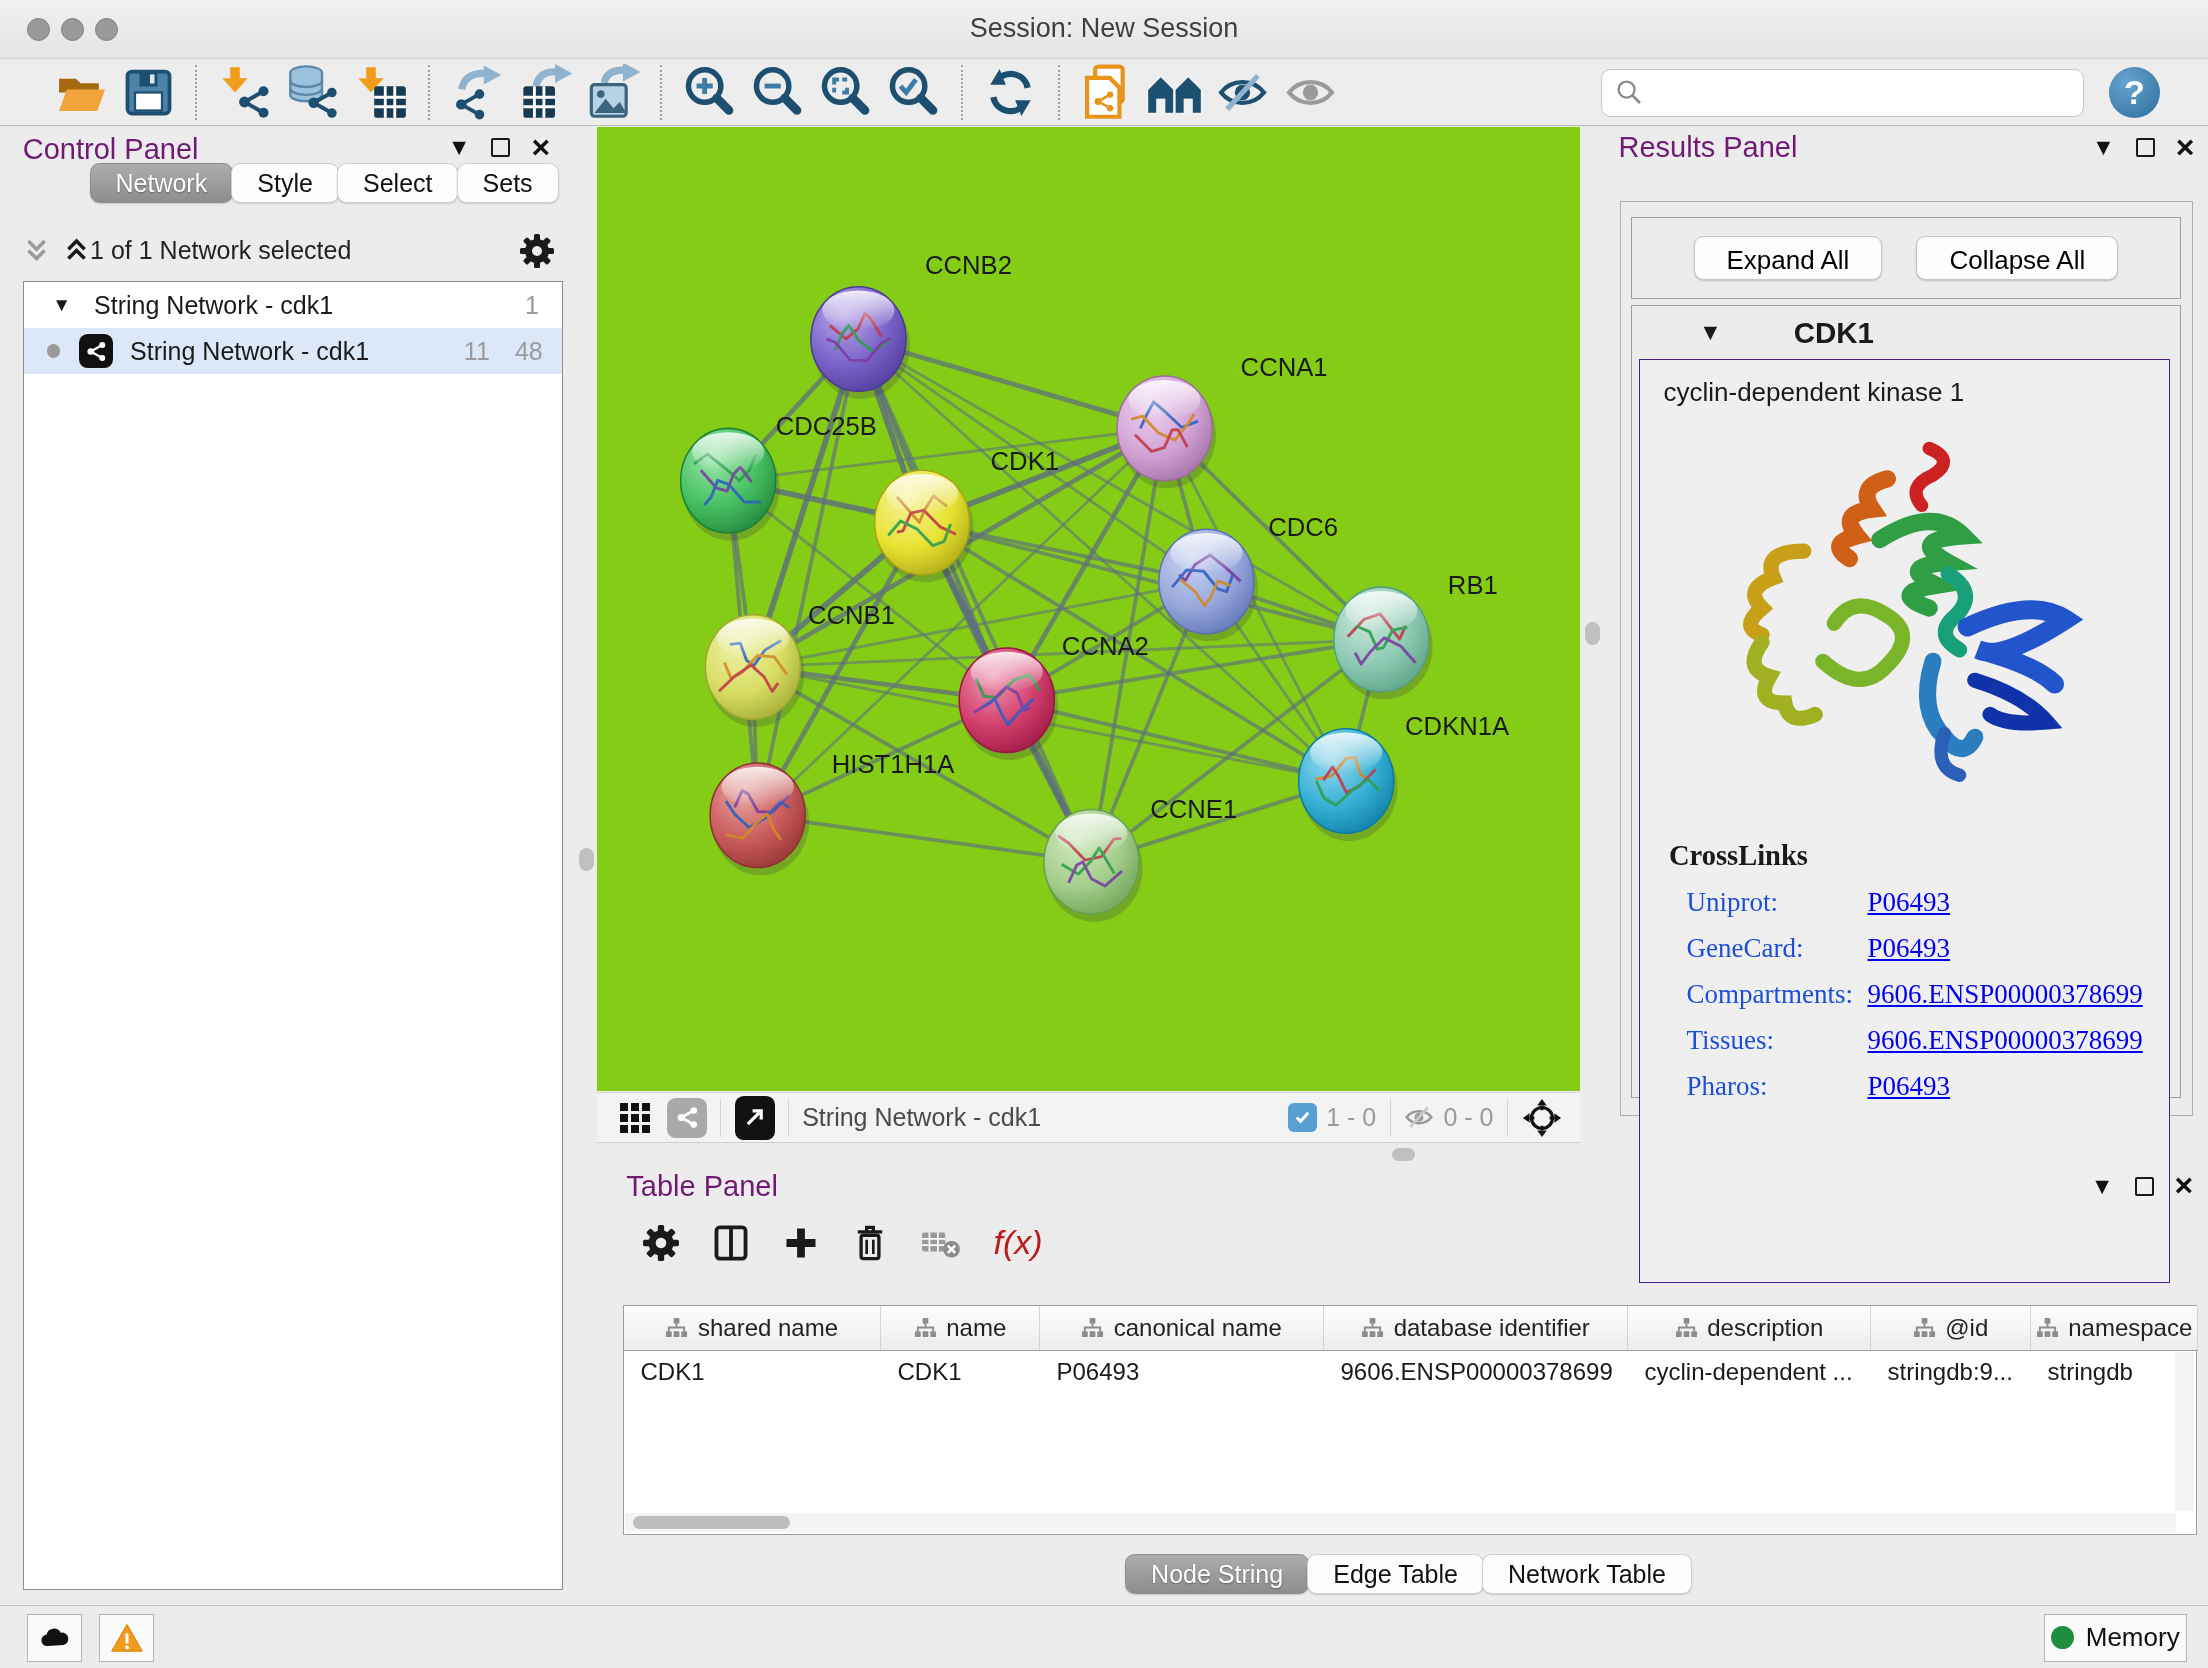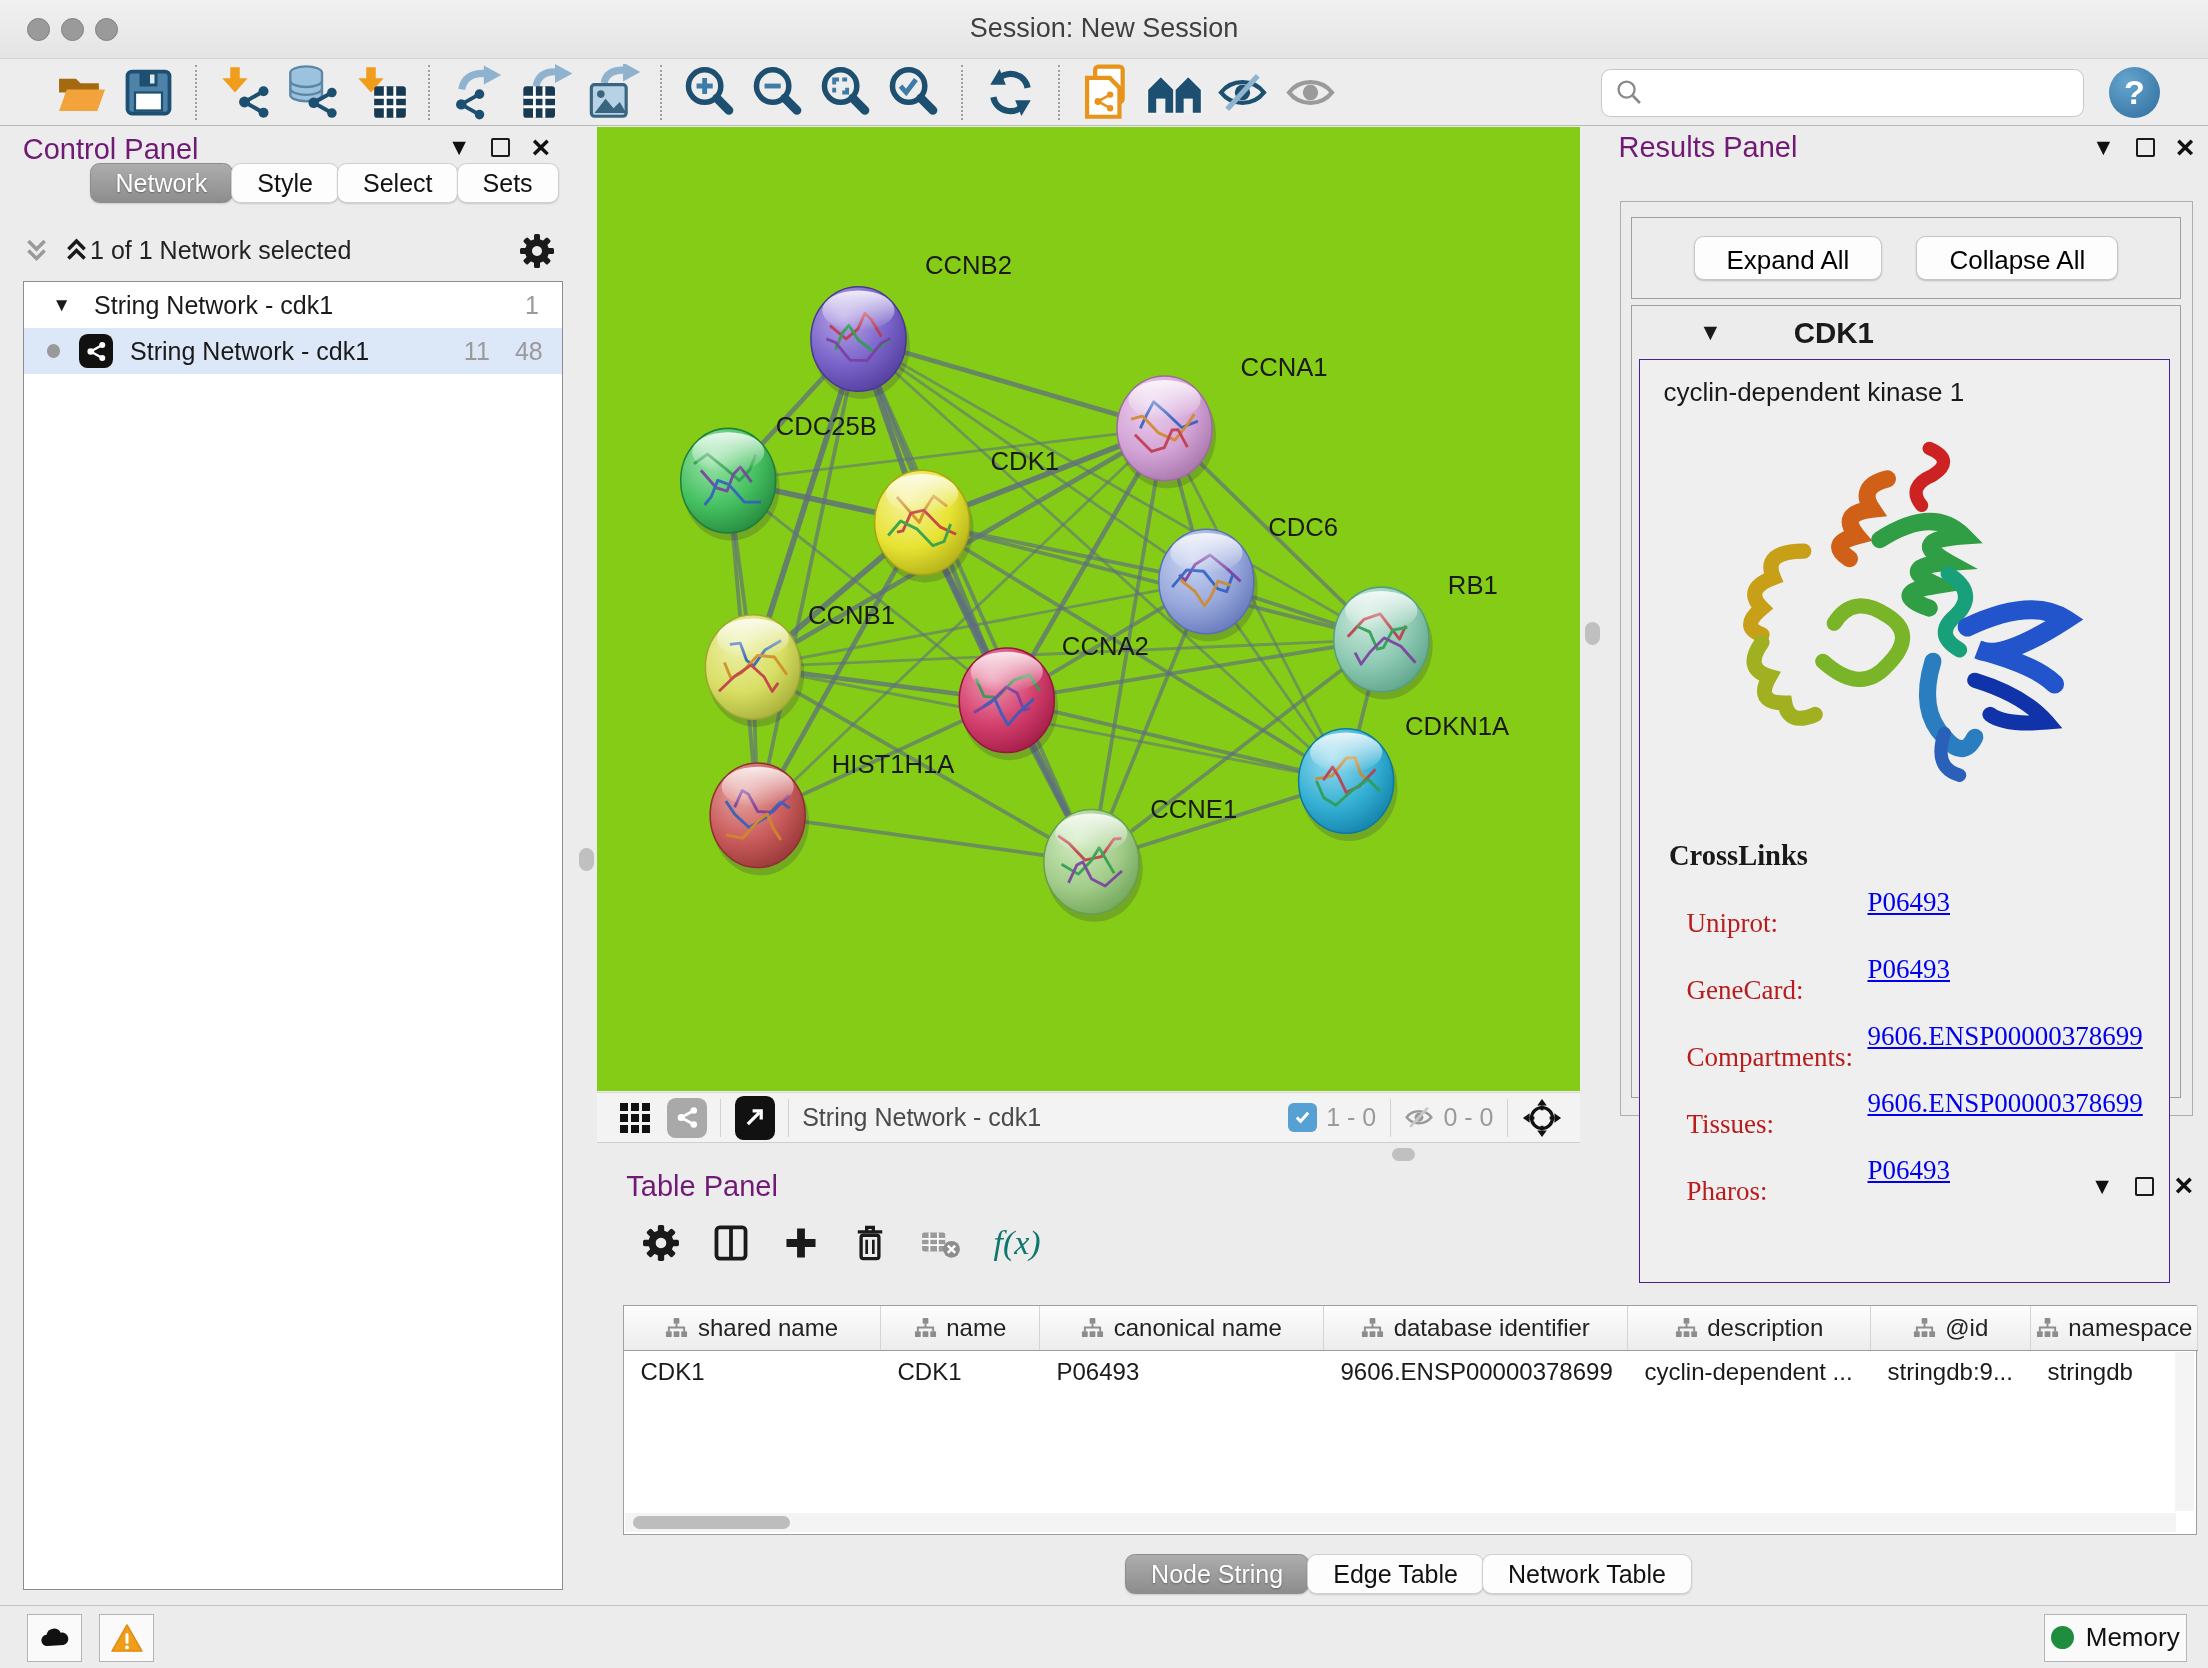--- a/index.html
+++ b/index.html
@@ -81,28 +81,28 @@
   #rp-sec-head { height:53px; display:flex; align-items:center; }
   #rp-sec-head .caret { margin-left:67px; font-size:23px; }
   #rp-sec-head .name { margin-left:72px; font-size:29.5px; font-weight:bold; }
   #rp-inner { position:absolute; left:7.6px; top:53px; width:531px; height:924px;
     background:#efefef; border:1px solid #4c1d95; }
   #rp-desc { margin:17px 0 0 23px; font-size:26px; color:#1a1a1a; }
   .xl-title { font-family:"Liberation Serif", serif; font-weight:bold; font-size:28.5px;
     margin:0 0 3.8px 28.5px; }
   .xl-row { display:flex; margin-left:46px; margin-top:15px;
     font-family:"Liberation Serif", serif; font-size:27px; }
-  .xl-label { width:181px; color:#b91c1c;margin-top:21px; }
+  .xl-label { width:181px; color:#1d4ed8; }
   .xl-link { color:#0000ee; text-decoration:underline; cursor:pointer; }
   
   #table-panel { position:absolute; left:613px; top:1162px; width:1584px; height:439px; }
   #tp-toolbar { position:absolute; left:28.5px; top:49px; height:63px; display:flex;
     align-items:center; gap:32px; }
   .tp-btn { background:none; border:none; cursor:pointer; display:flex; align-items:center; }
-  #fx-label { font-family:Liberation Serif, serif; font-style:italic; font-size:34px; color:#0f766e; }
+  #fx-label { font-family:Liberation Sans, sans-serif; font-style:italic; font-size:34px; color:#b91c1c; }
   #tp-tablebox { position:absolute; left:9.5px; top:143px; width:1574px; height:230px;
     background:#fff; border:1.9px solid #9f9f9f; }
   #node-table { width:100%; border-collapse:collapse; table-layout:fixed; }
   #node-table th { height:44px; background:linear-gradient(#fdfdfd,#ececec);
     border-right:1px solid #d4d4d4; border-bottom:1.9px solid #9f9f9f; font-weight:normal;
     font-size:24px; color:#222; overflow:hidden; white-space:nowrap; }
   .th-inner { display:flex; align-items:center; justify-content:center; gap:9.5px; }
   #node-table td { height:44px; font-size:24px; padding-left:17px; white-space:nowrap;
     overflow:hidden; }
   #tp-hscroll { position:absolute; left:1.9px; bottom:1.9px; width:1551px; height:19px; background:#f4f4f4; }

